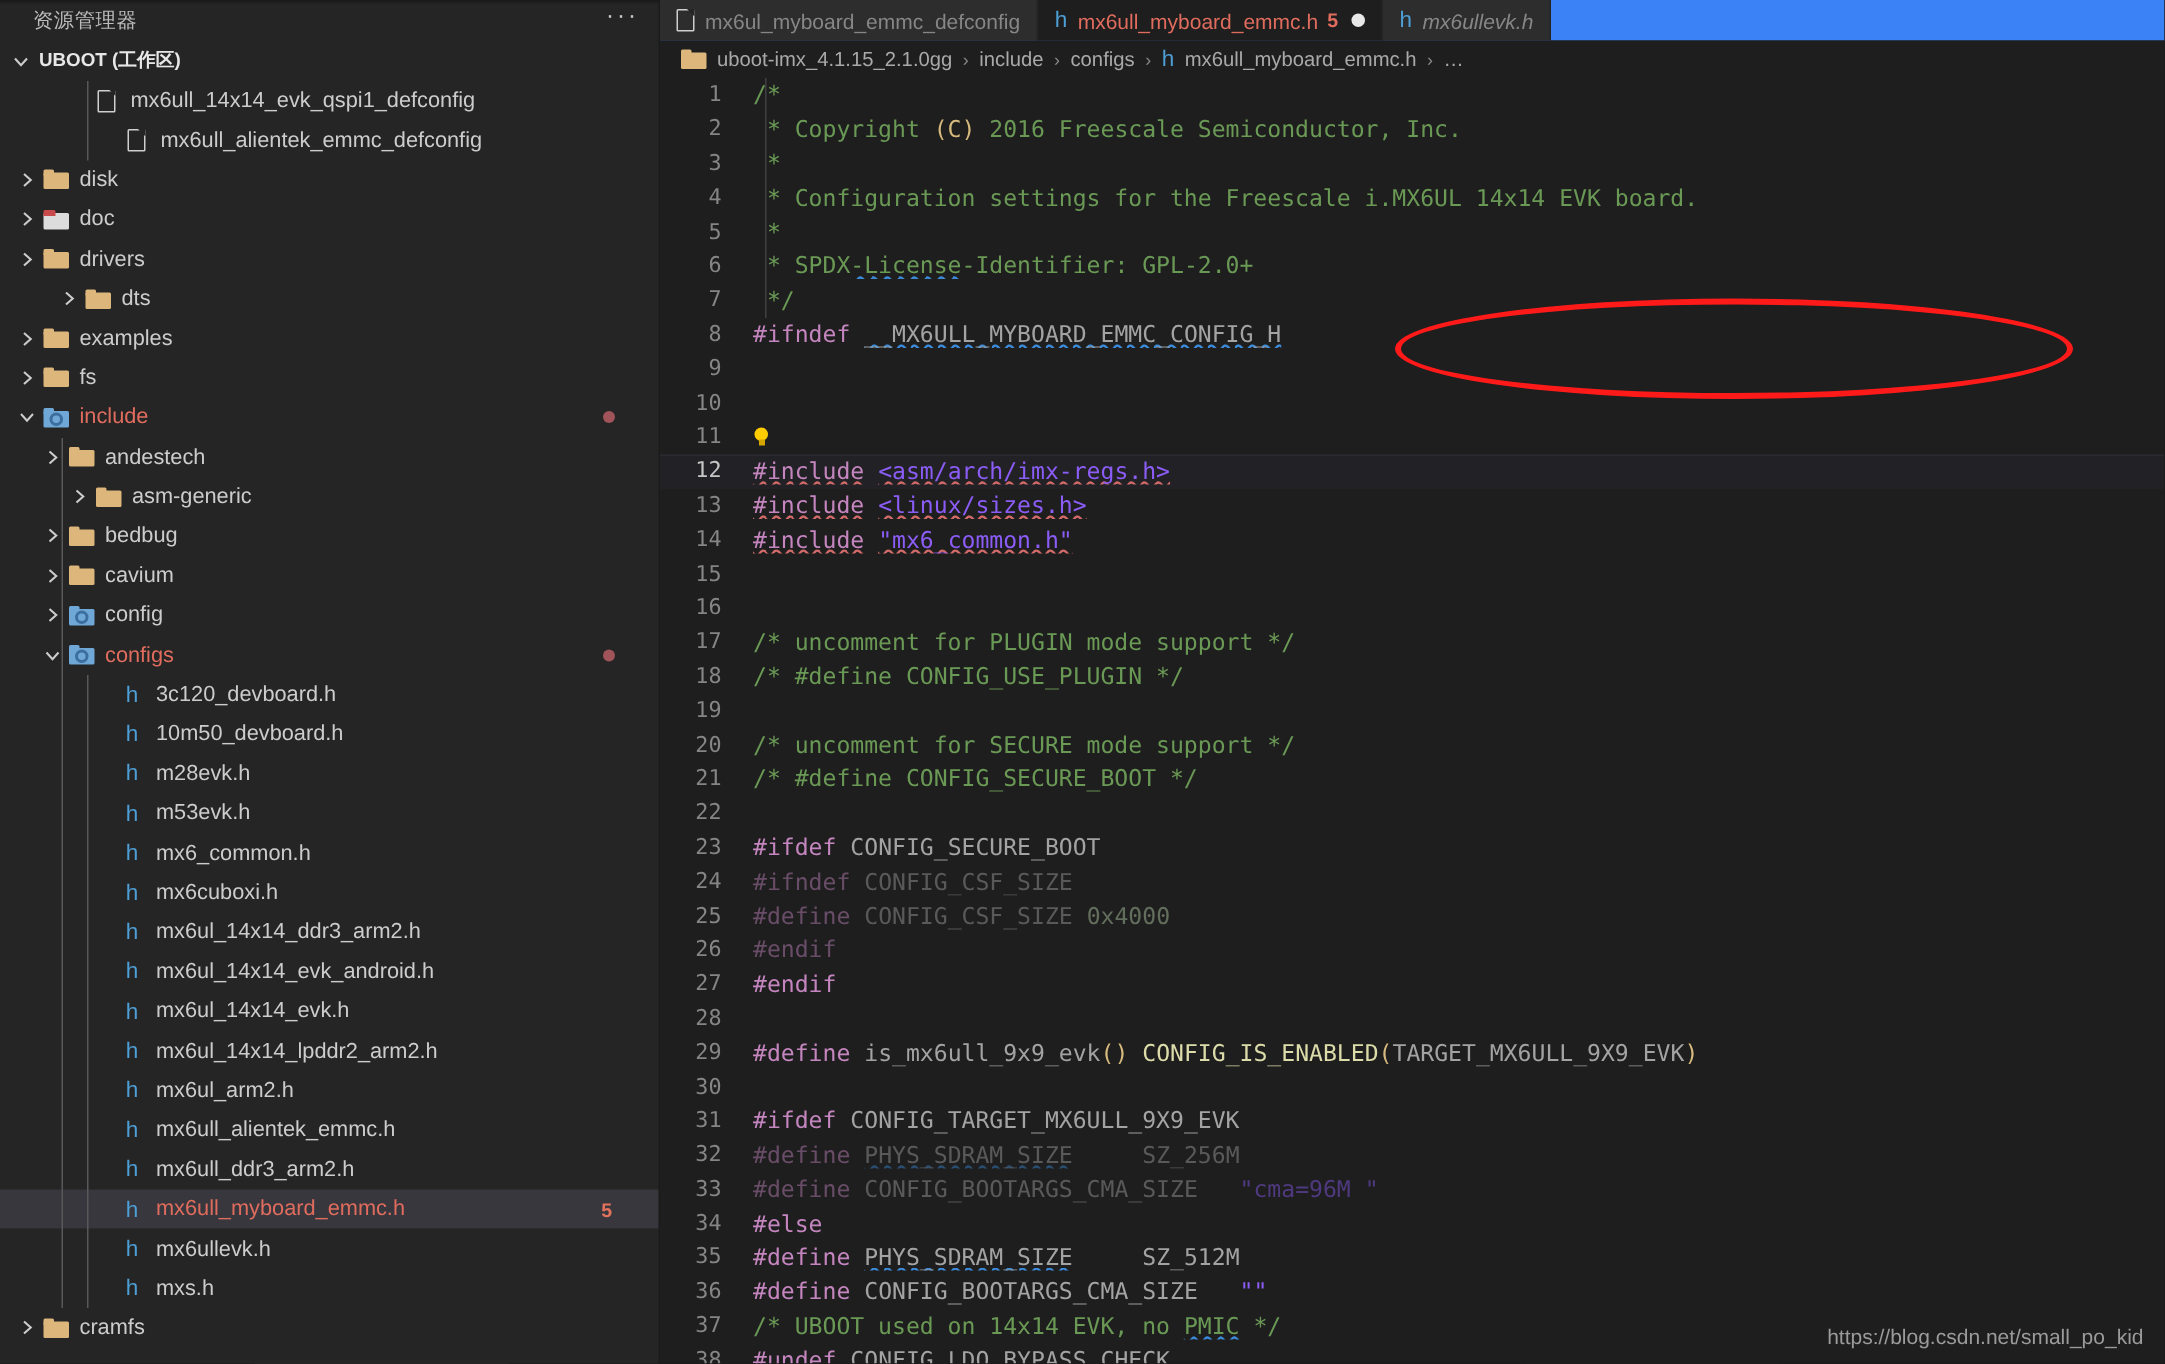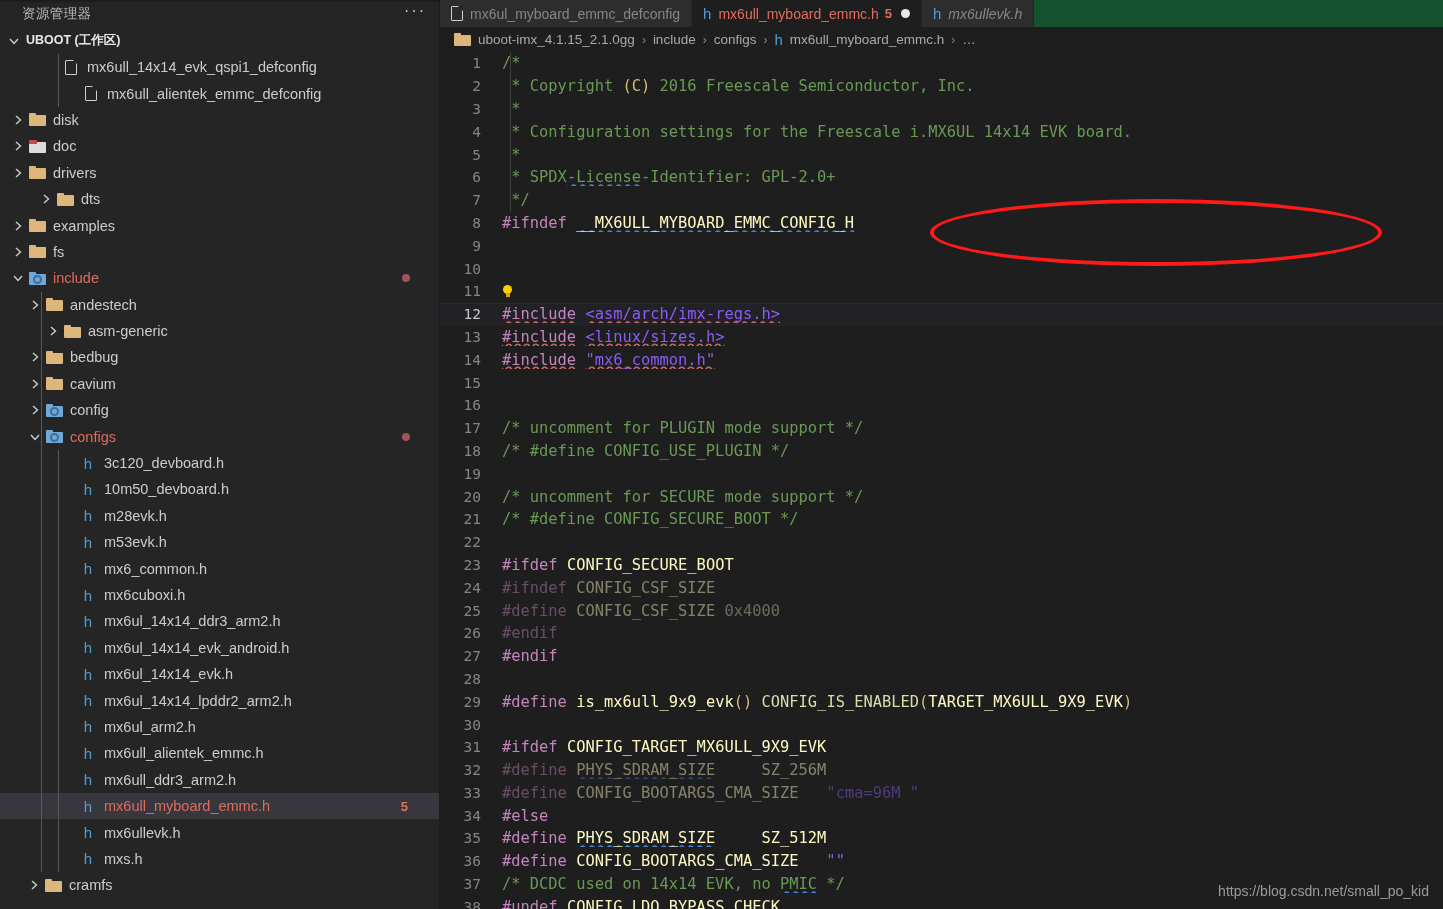--- a/index.html
+++ b/index.html
@@ -141,21 +141,21 @@
     flex: 1;
     display: flex;
     flex-direction: column;
     background: #1e1e1e;
     min-width: 0;
     position: relative;
   }
   #tabbar {
     height: 27px; flex: 0 0 27px;
     display: flex;
-    background: #14532d;
+    background: #3b82f6;
   }
   .tab {
     display: flex; align-items: center;
     padding: 0 11px;
     font-size: 14px;
     color: #868686;
     background: #2d2d2d;
     position: relative;
     cursor: pointer;
     white-space: nowrap;
@@ -214,21 +214,21 @@
   .ctext { flex: 1; min-width: 0; overflow: hidden; }
   .fold-guide {
     position: absolute;
     left: 70px; width: 1px;
     background: #404040;
   }
 
   
   .c-cmt  { color: #6a9955; }
   .c-pp   { color: #c586c0; }
-  .c-id   { color: #fef9c3; }
+  .c-id   { color: #a3a3a3; }
   .c-num  { color: #b5cea8; }
   .c-str  { color: #8b5cf6; }
   .c-fn   { color: #dcdcaa; }
   .c-punc { color: #d4d4d4; }
   .c-yel  { color: #d7ba7d; }
   .dim    { opacity: .45; }
   .sq-blue { text-decoration: underline wavy #3b8ad9; text-decoration-skip-ink: none; }
   .sq-red  { text-decoration: underline wavy #d16969; text-decoration-skip-ink: none; }
 
   .bulb {
@@ -609,21 +609,21 @@
           </span>
           <span class="lbl">mx6ullevk.h</span>
         </div>
         <div class="row" style="padding-left: 59px;">
           <span class="twisty"></span>
           <span class="ico">
             <span class="h-icon">h</span>
           </span>
           <span class="lbl">mxs.h</span>
         </div>
-        <div class="row" style="padding-left: 24px;">
+        <div class="row" style="padding-left: 8px;">
           <span class="twisty">
             <svg width="16" height="16" viewBox="0 0 16 16">
               <path d="M6 4 L10.5 8 L6 12" fill="none" stroke="#cccccc" stroke-width="1.4"></path>
             </svg>
           </span>
           <span class="ico">
             <span class="folder-shape">
               <i></i>
               <i class="tab-top"></i>
             </span>
@@ -716,21 +716,21 @@
         <div class="code-line"><span class="ln">27</span><span class="ctext"><span class="c-pp">#endif</span></span></div>
         <div class="code-line"><span class="ln">28</span><span class="ctext"></span></div>
         <div class="code-line"><span class="ln">29</span><span class="ctext"><span class="c-pp">#define</span><span class="c-punc"> </span><span class="c-id">is_mx6ull_9x9_evk</span><span class="c-yel">()</span><span class="c-punc"> </span><span class="c-fn">CONFIG_IS_ENABLED</span><span class="c-yel">(</span><span class="c-id">TARGET_MX6ULL_9X9_EVK</span><span class="c-yel">)</span></span></div>
         <div class="code-line"><span class="ln">30</span><span class="ctext"></span></div>
         <div class="code-line"><span class="ln">31</span><span class="ctext"><span class="c-pp">#ifdef</span><span class="c-punc"> </span><span class="c-id">CONFIG_TARGET_MX6ULL_9X9_EVK</span></span></div>
         <div class="code-line"><span class="ln">32</span><span class="ctext"><span class="c-pp dim">#define</span><span class="c-punc"> </span><span class="c-id dim sq-blue">PHYS_SDRAM_SIZE</span><span class="c-punc">     </span><span class="c-id dim">SZ_256M</span></span></div>
         <div class="code-line"><span class="ln">33</span><span class="ctext"><span class="c-pp dim">#define</span><span class="c-punc"> </span><span class="c-id dim">CONFIG_BOOTARGS_CMA_SIZE</span><span class="c-punc">   </span><span class="c-str dim">"cma=96M "</span></span></div>
         <div class="code-line"><span class="ln">34</span><span class="ctext"><span class="c-pp">#else</span></span></div>
         <div class="code-line"><span class="ln">35</span><span class="ctext"><span class="c-pp">#define</span><span class="c-punc"> </span><span class="c-id sq-blue">PHYS_SDRAM_SIZE</span><span class="c-punc">     </span><span class="c-id">SZ_512M</span></span></div>
         <div class="code-line"><span class="ln">36</span><span class="ctext"><span class="c-pp">#define</span><span class="c-punc"> </span><span class="c-id">CONFIG_BOOTARGS_CMA_SIZE</span><span class="c-punc">   </span><span class="c-str">""</span></span></div>
-        <div class="code-line"><span class="ln">37</span><span class="ctext"><span class="c-cmt">/* DCDC used on 14x14 EVK, no </span><span class="c-cmt sq-blue">PMIC</span><span class="c-cmt"> */</span></span></div>
+        <div class="code-line"><span class="ln">37</span><span class="ctext"><span class="c-cmt">/* UBOOT used on 14x14 EVK, no </span><span class="c-cmt sq-blue">PMIC</span><span class="c-cmt"> */</span></span></div>
         <div class="code-line"><span class="ln">38</span><span class="ctext"><span class="c-pp">#undef</span><span class="c-punc"> </span><span class="c-id">CONFIG_LDO_BYPASS_CHECK</span></span></div>
         <div class="fold-guide" style="top: 0px; height: 159.6px;"></div>
       </div>
     <div id="annot-ellipse"></div>
     <div id="watermark">https://blog.csdn.net/small_po_kid</div>
   </div>
 
 </div>
 
 </body></html>

